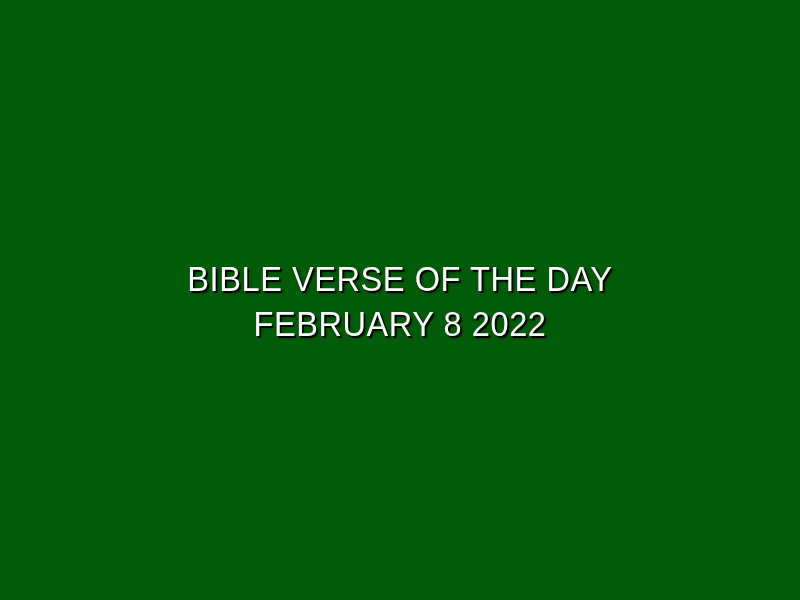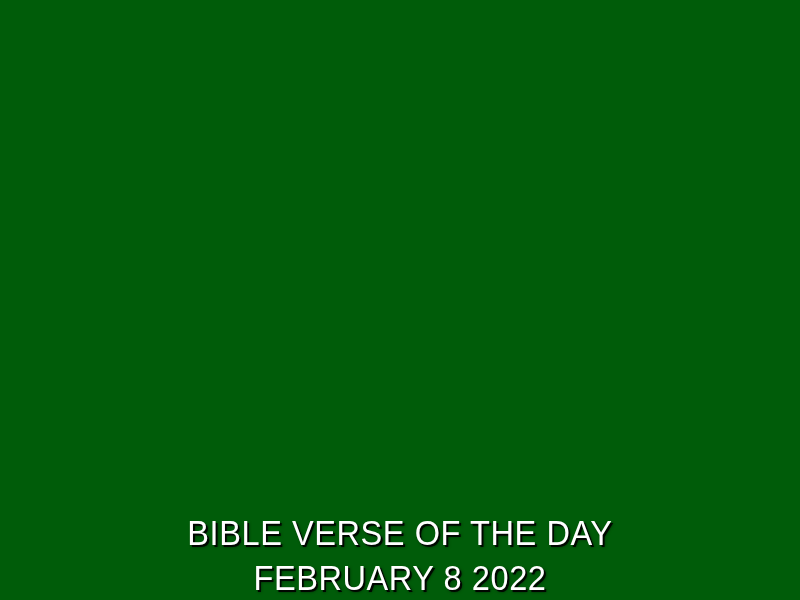--- a/index.html
+++ b/index.html
@@ -14,21 +14,21 @@
     overflow: hidden;
     font-family: "Liberation Sans", sans-serif;
   }
 
   #card {
     position: relative;
     width: 800px;
     height: 600px;
     box-sizing: border-box;
     display: flex;
-    align-items: flex-end;
+    align-items: center;
     justify-content: center;
     background-color: #005c09;
   }
 
   #title-block {
     width: 660px;
     text-align: center;
     
     margin-top: 2px;
   }

